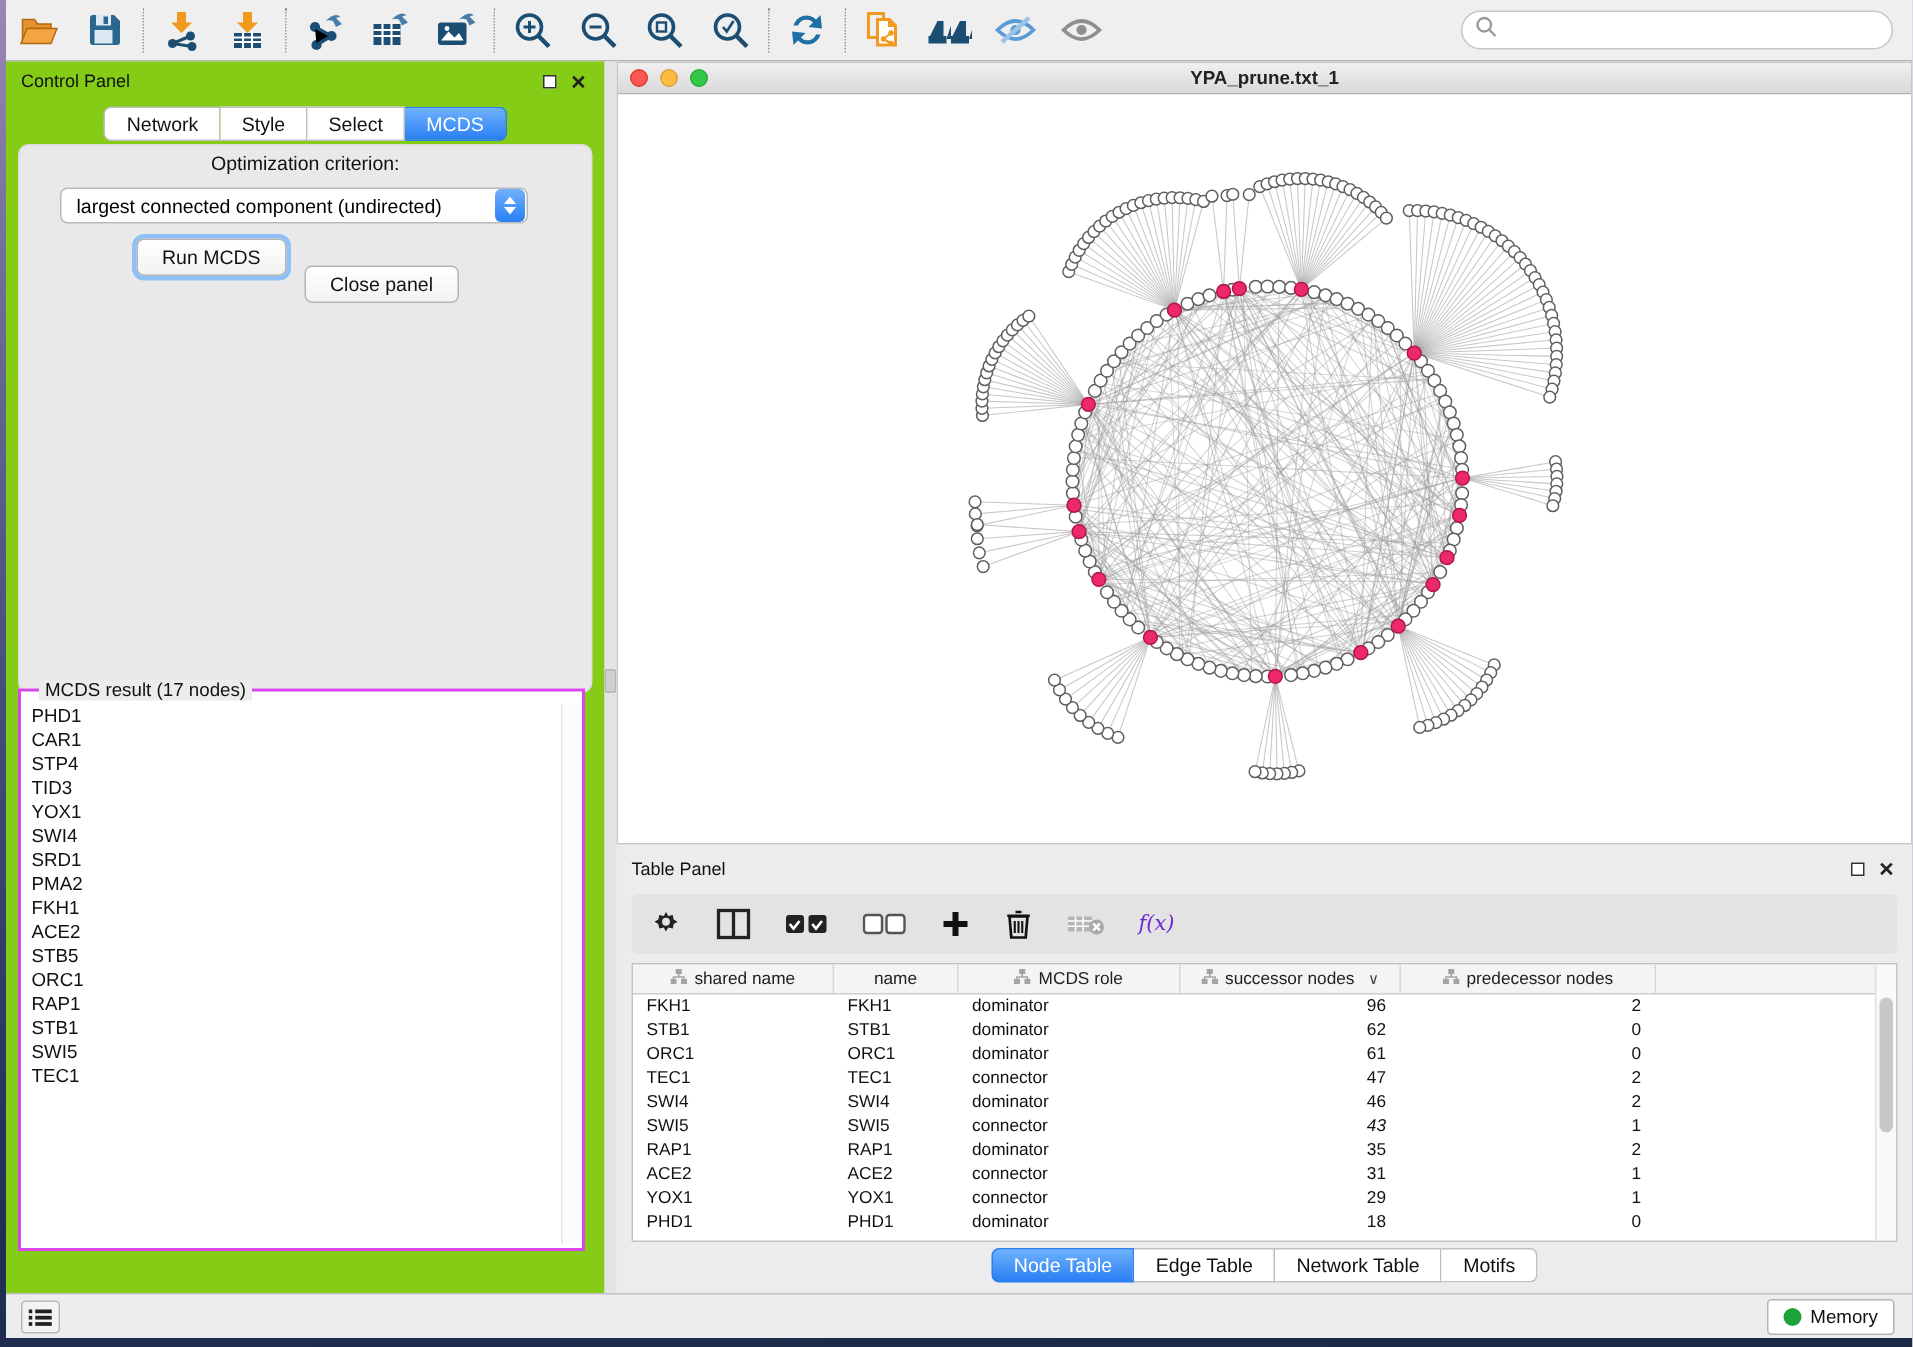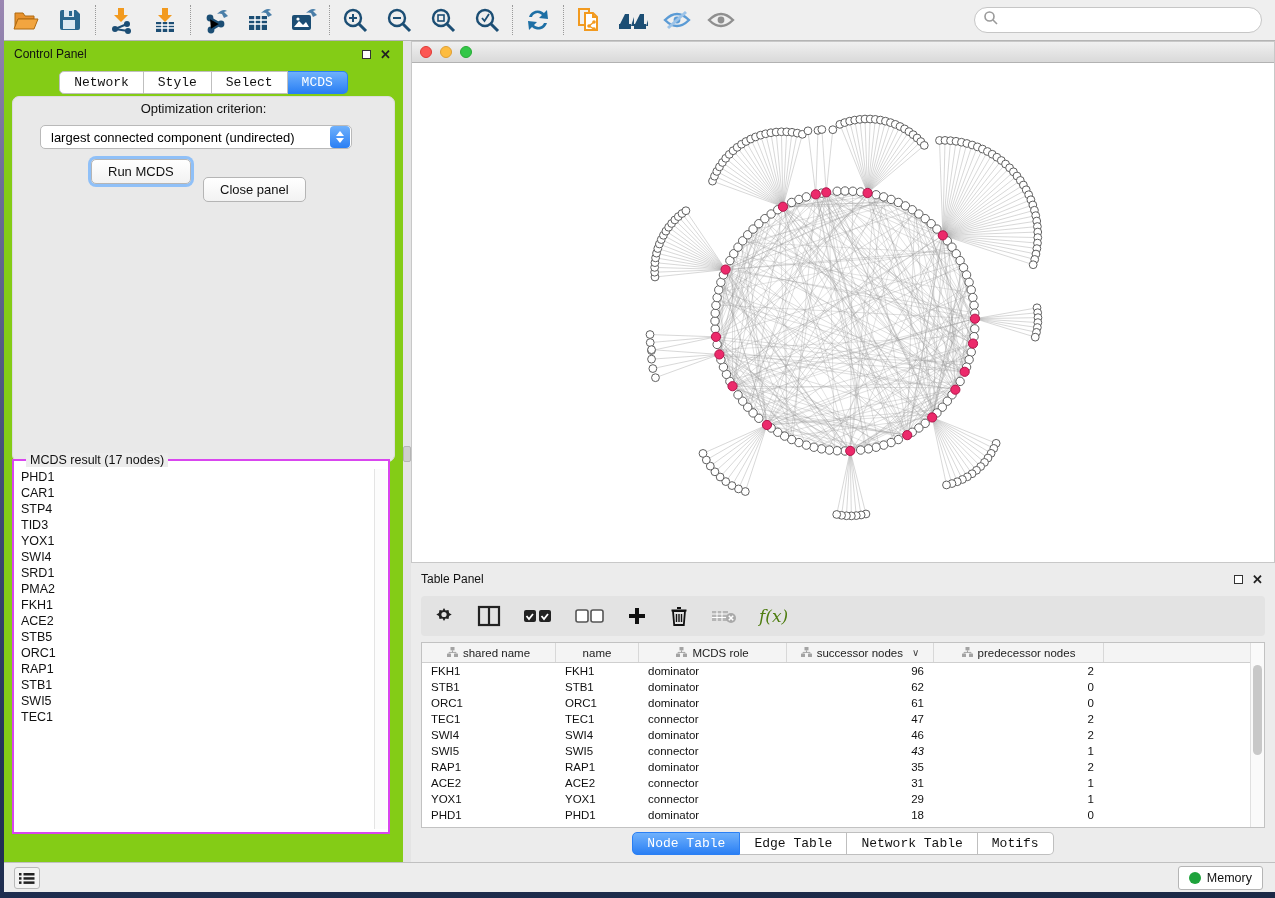--- a/index.html
+++ b/index.html
@@ -19,21 +19,21 @@
   #searchbox input { border:none; outline:none; flex:1; font-size:12px; background:transparent; }
 
   
   #control-panel { position:absolute; left:0; top:41px; width:399px; height:821px; background:#84cc16; }
   .panel-head { position:absolute; left:0; top:0; width:100%; height:26px; display:flex; align-items:center; }
   .panel-title { font-size:12px; color:#111; padding-left:10px; }
   .panel-head .winbtns { margin-left:auto; display:flex; gap:9px; padding-right:12px; align-items:center; }
   .float-icon { width:9px; height:9px; border:1.5px solid #333; display:inline-block; background:#fff; }
   .close-icon { font-size:13px; font-weight:bold; color:#222; line-height:9px; }
 
-  .seg-tabs { display:flex;font-family:Liberation Mono, monospace; }
+  .seg-tabs { display:flex; }
   .seg-tab { background:#fff; border:1px solid #bfbfbf; border-left:none; font-size:13px; color:#111;
     padding:3px 14px; line-height:15px; }
   .seg-tab:first-child { border-left:1px solid #bfbfbf; border-radius:5px 0 0 5px; }
   .seg-tab:last-child { border-radius:0 5px 5px 0; }
   .seg-tab.active { background:linear-gradient(#6fb1fc,#2a7ff4); border-color:#2a7ff4; color:#fff; }
   #cp-tabs { position:absolute; top:30px; left:0; width:100%; display:flex; justify-content:center; }
 
   #cp-inner { position:absolute; left:8px; top:55px; width:383px; height:366px; background:#e9e9e9;
     border:1px solid #dcdcdc; border-radius:7px; }
   #opt-label { position:absolute; top:60px; width:100%; text-align:center; font-size:13px; color:#111; }
@@ -72,21 +72,21 @@
   .tl.yellow { background:#fdbc40; border:1px solid #de9f34; }
   .tl.green { background:#33c748; border:1px solid #27aa35; }
   #net-title { position:absolute; left:0; width:100%; text-align:center; font-size:12.5px; font-weight:bold; color:#222; }
   #net-canvas { position:absolute; left:0; top:21px; width:862px; height:499px; background:#fff; }
 
   
   #table-panel { position:absolute; left:407px; top:566px; width:864px; height:296px; background:#ececec; }
   #tp-toolbar { position:absolute; left:10px; top:30px; width:844px; height:40px; background:#e3e3e3;
     border-radius:4px; display:flex; align-items:center; padding-left:12px; gap:22px; }
   .tp-icon { display:flex; align-items:center; justify-content:center; }
-  .fx-label { font-family:"DejaVu Serif",serif; font-style:italic; font-size:17px; color:#4d7c0f; }
+  .fx-label { font-family:"DejaVu Serif",serif; font-style:italic; font-size:14px; color:#6d28d9; }
 
   #node-table { position:absolute; left:10px; top:76px; width:844px; height:186px; background:#fff;
     border:1px solid #c2c2c2; overflow:hidden; }
   #nt-headrow { position:absolute; left:0; top:0; width:828px; height:20px; background:#f4f4f4;
     border-bottom:1px solid #cfcfcf; display:flex; }
   .nt-th { border-right:1px solid #d8d8d8; display:flex; align-items:center; justify-content:center;
     gap:5px; font-size:11.5px; color:#222; height:100%; }
   .sort-chev { font-size:10px; color:#444; margin-left:4px; }
   .attr-ic { opacity:.75; }
   #nt-body { position:absolute; left:0; top:20px; width:828px; }
@@ -334,20 +334,21 @@
 
   <div id="vsplit">
         <div class="grip"></div>
       </div>
 
   <div id="net-window">
     <div id="net-titlebar">
       <span class="tl red"></span>
       <span class="tl yellow"></span>
       <span class="tl green"></span>
+      <span id="net-title">YPA_prune.txt_1</span>
     </div>
     <div id="net-canvas">
       <svg width="862" height="499">
             <g>
               <line x1="370.96936116625085" y1="143.75377535394452" x2="338.6170568659685" y2="347.3972037893701" stroke="#9a9a9a" stroke-width="0.7" opacity="0.45"></line>
               <line x1="370.96936116625085" y1="143.75377535394452" x2="436.3749995598708" y2="387.9561825307702" stroke="#9a9a9a" stroke-width="0.7" opacity="0.45"></line>
               <line x1="370.96936116625085" y1="143.75377535394452" x2="556.2933316546521" y2="299.21594799948133" stroke="#9a9a9a" stroke-width="0.7" opacity="0.45"></line>
               <line x1="370.96936116625085" y1="143.75377535394452" x2="562.9514028801119" y2="261.55427763277584" stroke="#9a9a9a" stroke-width="0.7" opacity="0.45"></line>
               <line x1="370.96936116625085" y1="143.75377535394452" x2="517.0206918079998" y2="357.19941203507767" stroke="#9a9a9a" stroke-width="0.7" opacity="0.45"></line>
               <line x1="370.96936116625085" y1="143.75377535394452" x2="411.19939380595576" y2="129.84098326854954" stroke="#9a9a9a" stroke-width="0.7" opacity="0.45"></line>

